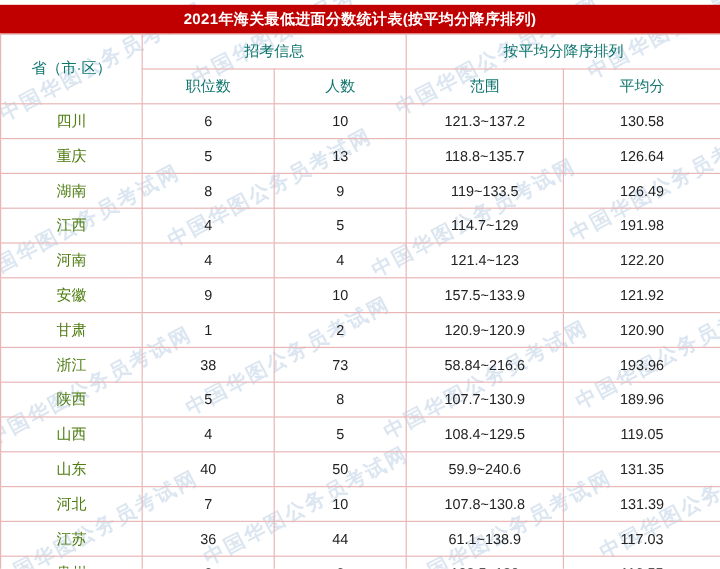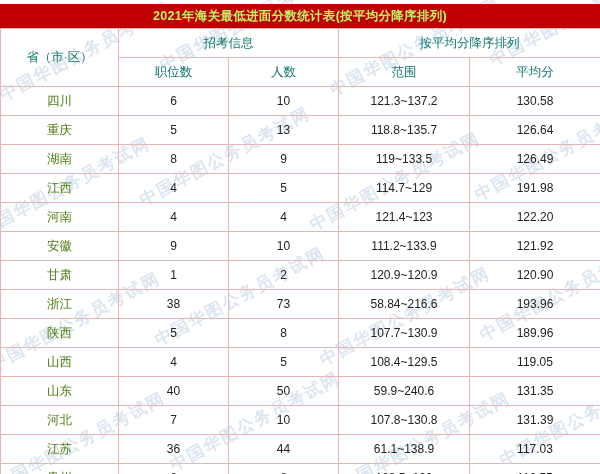--- a/index.html
+++ b/index.html
@@ -35,21 +35,21 @@
     font-weight: bold;
     letter-spacing: 2px;
     transform: rotate(-28deg);
     white-space: nowrap;
     font-family: "Liberation Sans", sans-serif;
   }
   .title-bar {
     position: relative;
     z-index: 6;
     background: #c00000;
-    color: #bef264;
+    color: #ffffff;
     height: 24px;
     line-height: 24px;
     text-align: center;
     font-size: 12.5px;
     font-weight: bold;
     letter-spacing: 0.3px;
     margin: 4px 0 0 0;
     width: 600px;
     box-sizing: border-box;
   }
@@ -173,21 +173,21 @@
         <td class="prov-cell">河南</td>
         <td class="num">4</td>
         <td class="num">4</td>
         <td class="num">121.4~123</td>
         <td class="num">122.20</td>
       </tr>
       <tr class="row-h">
         <td class="prov-cell">安徽</td>
         <td class="num">9</td>
         <td class="num">10</td>
-        <td class="num">111.2~133.9</td>
+        <td class="num">157.5~133.9</td>
         <td class="num">121.92</td>
       </tr>
       <tr class="row-h">
         <td class="prov-cell">甘肃</td>
         <td class="num">1</td>
         <td class="num">2</td>
         <td class="num">120.9~120.9</td>
         <td class="num">120.90</td>
       </tr>
       <tr class="row-h">

